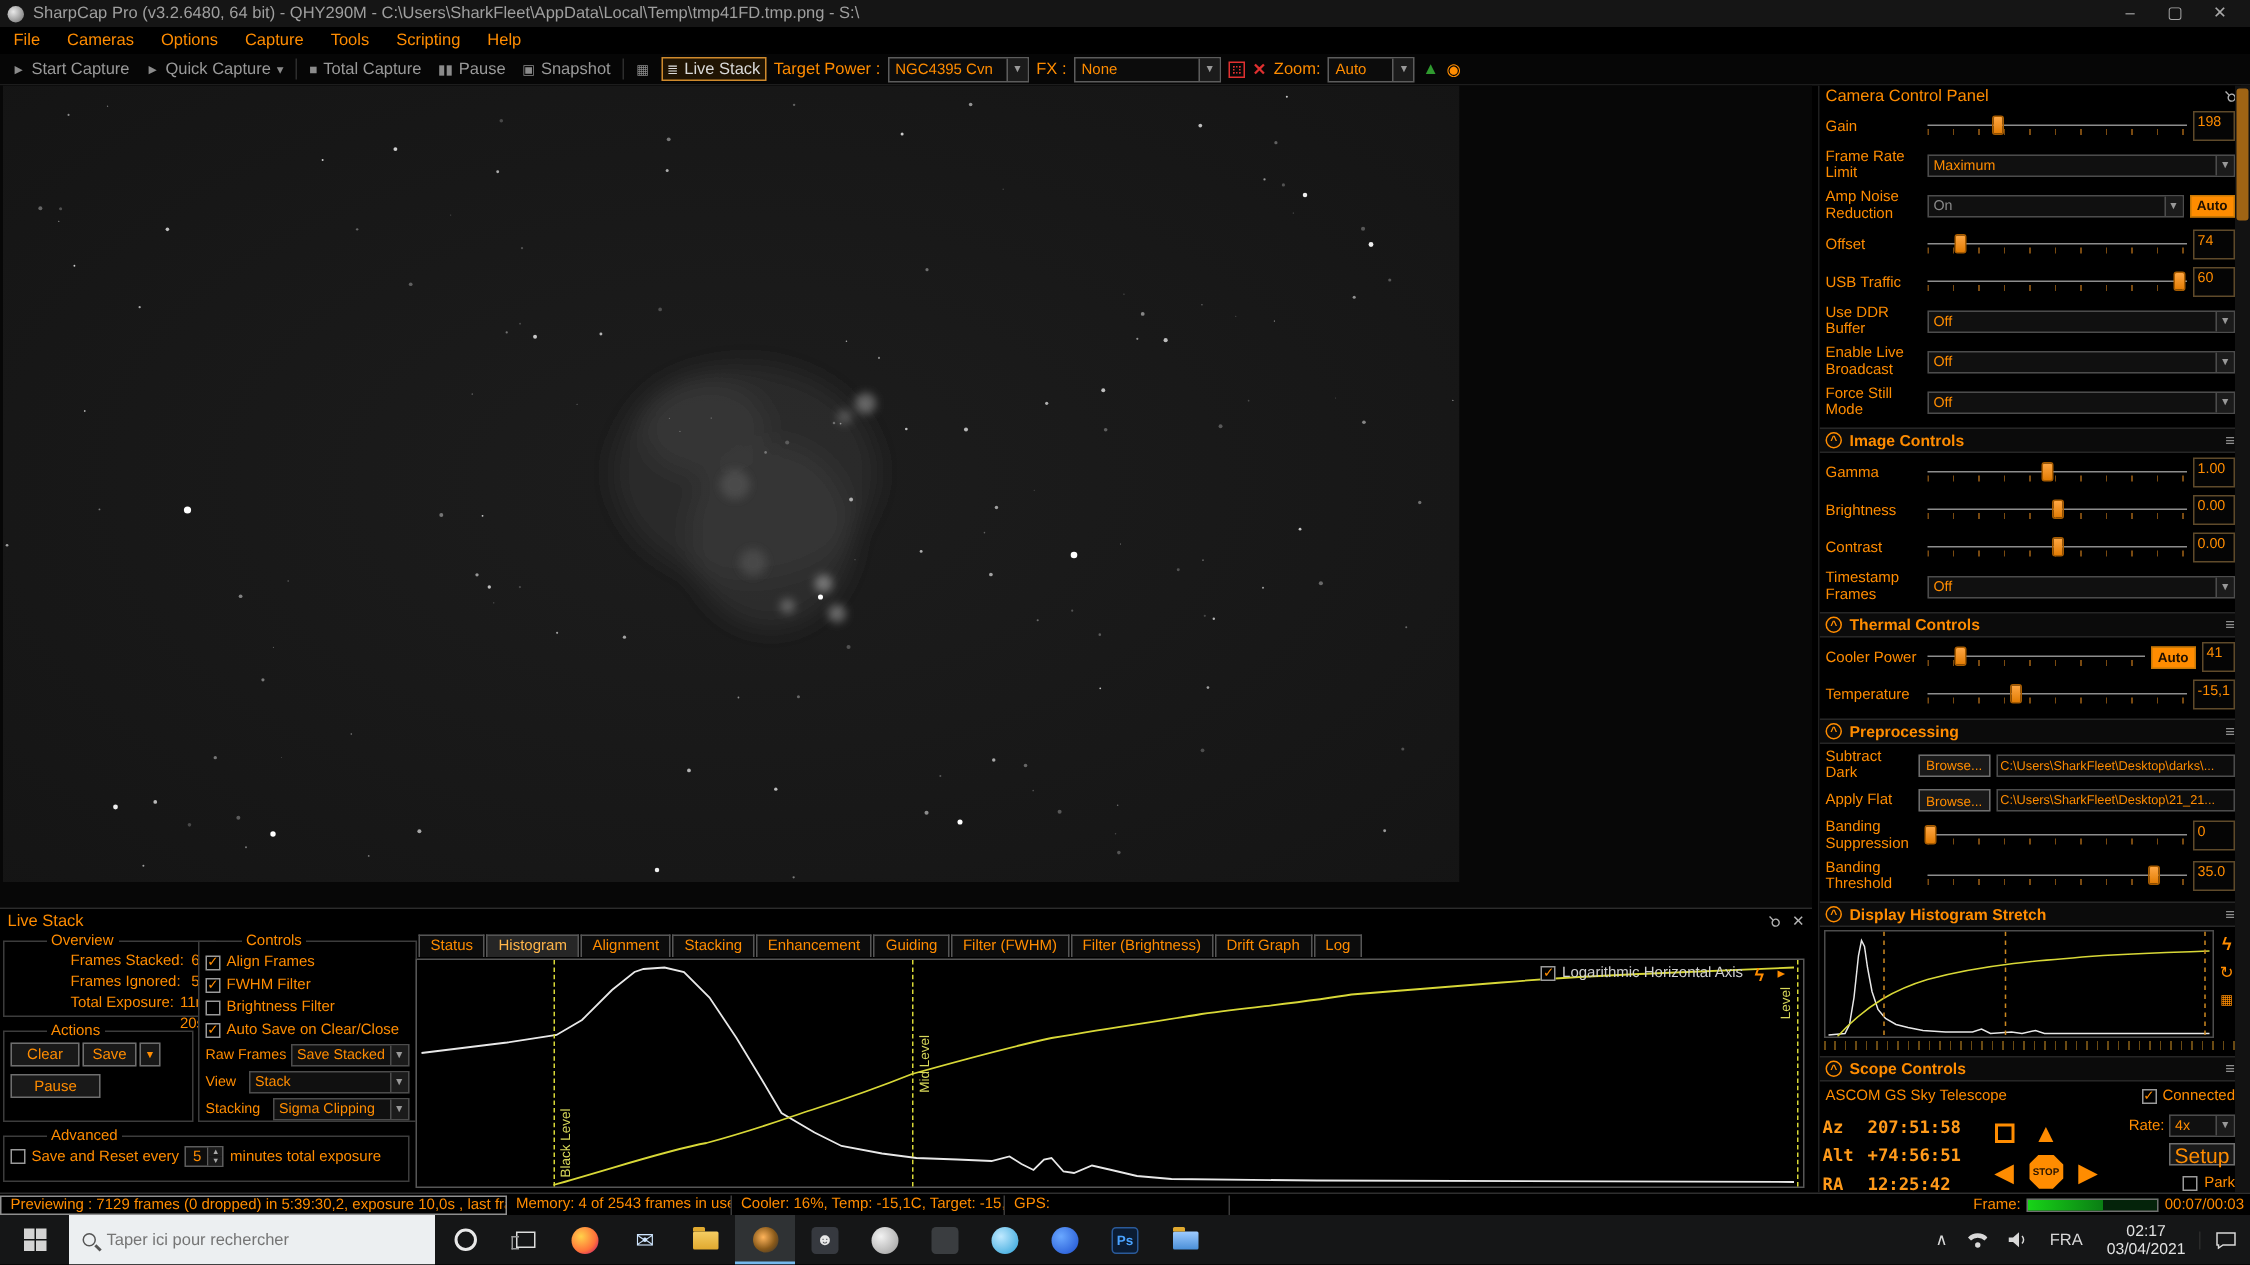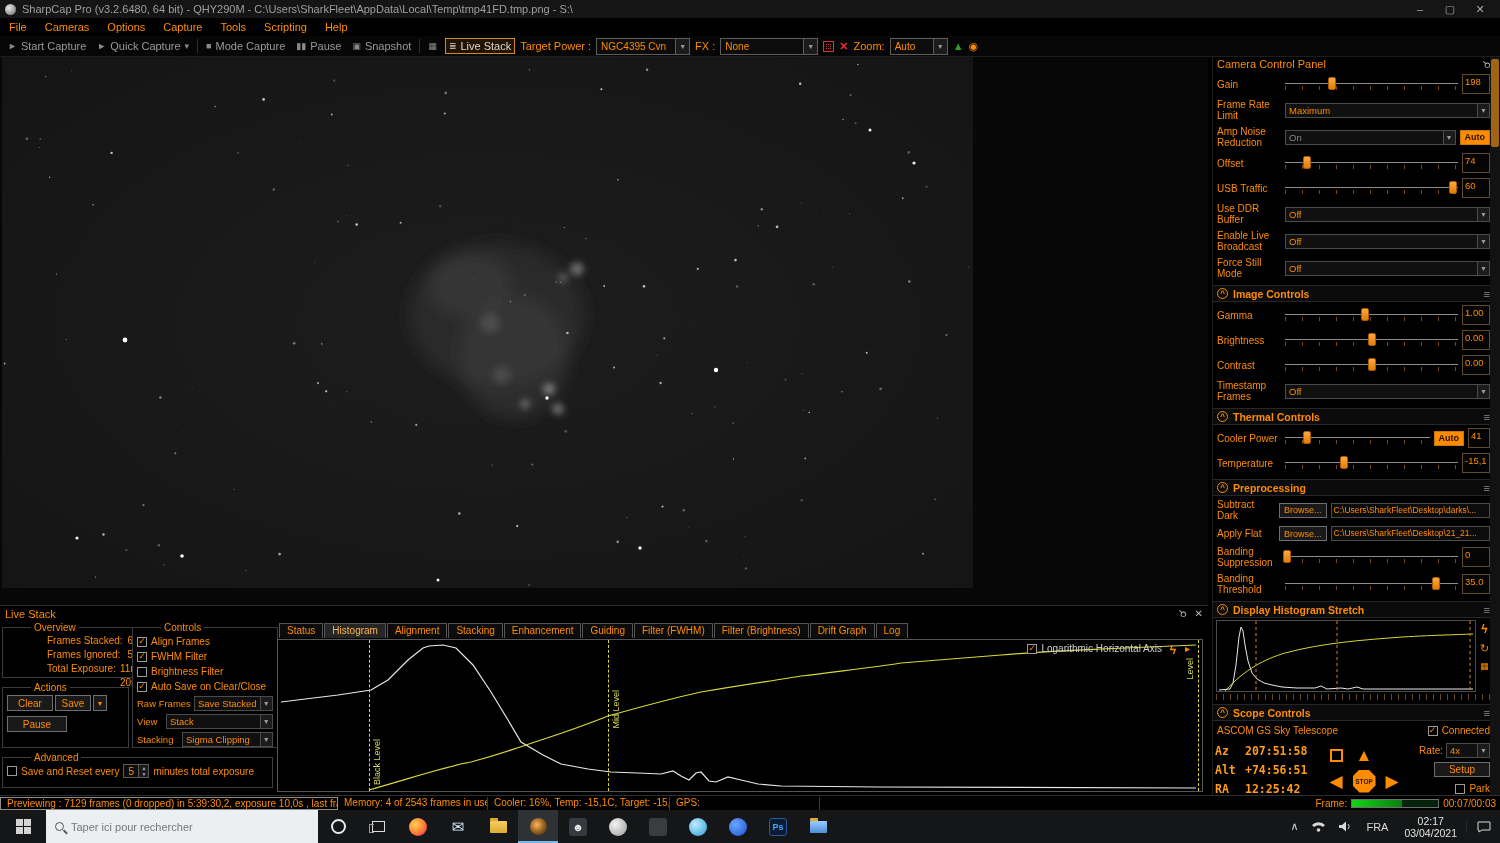--- a/index.html
+++ b/index.html
@@ -113,21 +113,21 @@
   .sseg.hl{border:1px solid #8f8f8f;}
   .framegrp{margin-left:auto;display:flex;align-items:center;gap:4px;padding-right:4px;}
   .pbar{width:88px;height:9px;border:1px solid #6f6f6f;background:#04230a;position:relative;}
   .pfill{position:absolute;left:0;top:0;bottom:0;width:58%;background:linear-gradient(90deg,#17d417,#0a7e14);}
 
   
   .taskbar{position:absolute;left:0;top:810px;width:1500px;height:33px;background:#151617;display:flex;align-items:stretch;}
   .tb-start{width:46px;display:flex;align-items:center;justify-content:center;}
   .winlogo{width:15px;height:15px;display:grid;grid-template-columns:7px 7px;grid-template-rows:7px 7px;gap:1px;}
   .winlogo span{background:#d4d4d4;}
-  .tb-search{width:272px;background:#eceff1;display:flex;align-items:center;gap:7px;padding:0 9px;}
+  .tb-search{width:244px;background:#eceff1;display:flex;align-items:center;gap:7px;padding:0 9px;}
   .lens{width:9px;height:9px;border:1.5px solid #555;border-radius:50%;position:relative;flex:none;}
   .lens::after{content:"";position:absolute;left:7px;top:8px;width:5px;height:1.5px;background:#555;transform:rotate(45deg);}
   .tb-search input{border:none;background:transparent;font-size:11px;color:#333;outline:none;width:200px;font-family:"Liberation Sans",sans-serif;}
   .tb-ic{width:40px;display:flex;align-items:center;justify-content:center;font-size:14px;position:relative;}
   .tb-ic.active{background:#2f3234;box-shadow:inset 0 -2px 0 #76b9ed;}
   .circ{width:18px;height:18px;border-radius:50%;}
   .taskview{width:13px;height:11px;border:1px solid #dcdcdc;position:relative;}
   .taskview::before{content:"";position:absolute;left:-4px;top:2px;width:4px;height:7px;border:1px solid #9a9a9a;border-right:none;}
   .folder{width:17px;height:12px;background:linear-gradient(#f5cd62,#e0a92f);border-radius:1px;position:relative;}
   .folder::before{content:"";position:absolute;left:0;top:-3px;width:8px;height:3px;background:#e0a92f;border-radius:1px 1px 0 0;}
@@ -166,21 +166,21 @@
       <span>Start Capture</span>
     </span>
   <span class="tbtn">
       <span class="ic">►</span>
       <span>Quick Capture</span>
       <span class="ic">▾</span>
     </span>
   <span class="tsep"></span>
   <span class="tbtn">
       <span class="ic">■</span>
-      <span>Mode Capture</span>
+      <span>Total Capture</span>
     </span>
   <span class="tbtn">
       <span class="ic">▮▮</span>
       <span>Pause</span>
     </span>
   <span class="tbtn">
       <span class="ic">▣</span>
       <span>Snapshot</span>
     </span>
   <span class="tsep"></span>
@@ -750,21 +750,21 @@
     </div>
     <div class="scol">
       <div class="rrow">
         <span style="font-size:10px;color:var(--o);">Rate:</span>
         <span class="ddl" style="width:44px;">
             <span class="t">4x</span>
             <span class="a">▼</span>
           </span>
       </div>
       <div class="rrow">
-          <span class="btn" style="height:15px;width:56px;font-size:10px;">Setup</span>
+          <span class="btn" style="height:15px;width:44px;font-size:14px;">Setup</span>
         </div>
       <div class="rrow">
           <label class="cbrow">
             <span class="cb"></span>
             <span>Park</span>
           </label>
         </div>
       <div class="rrow">
         <span class="tracking">Tracking</span>
         <span class="star">★</span>

